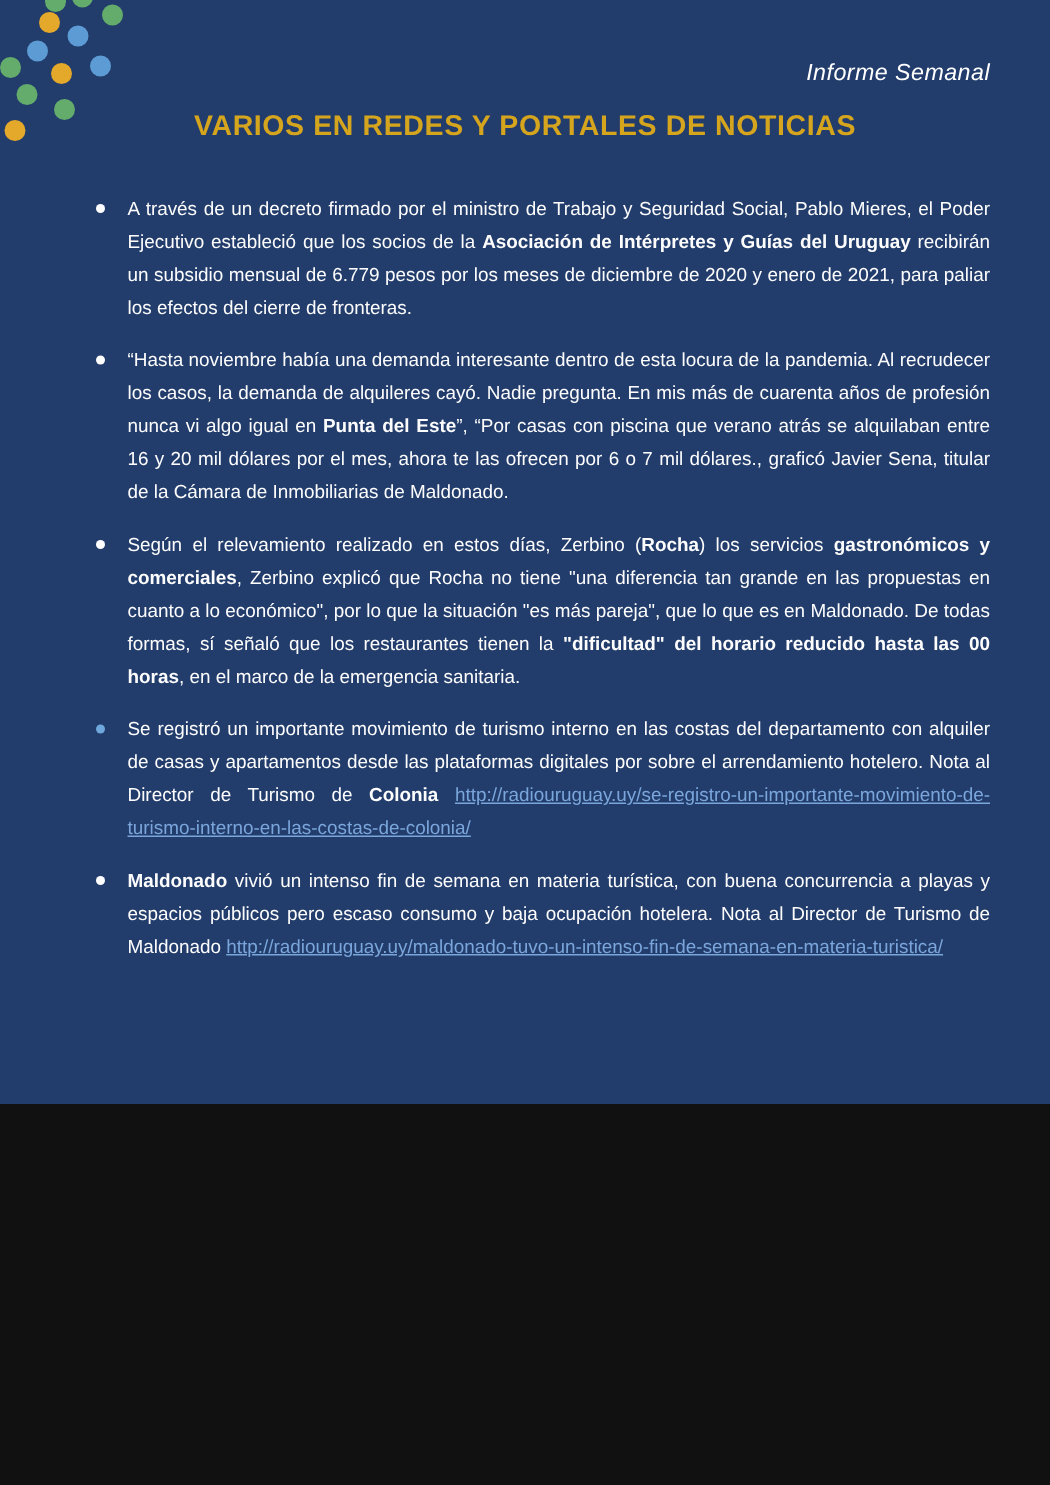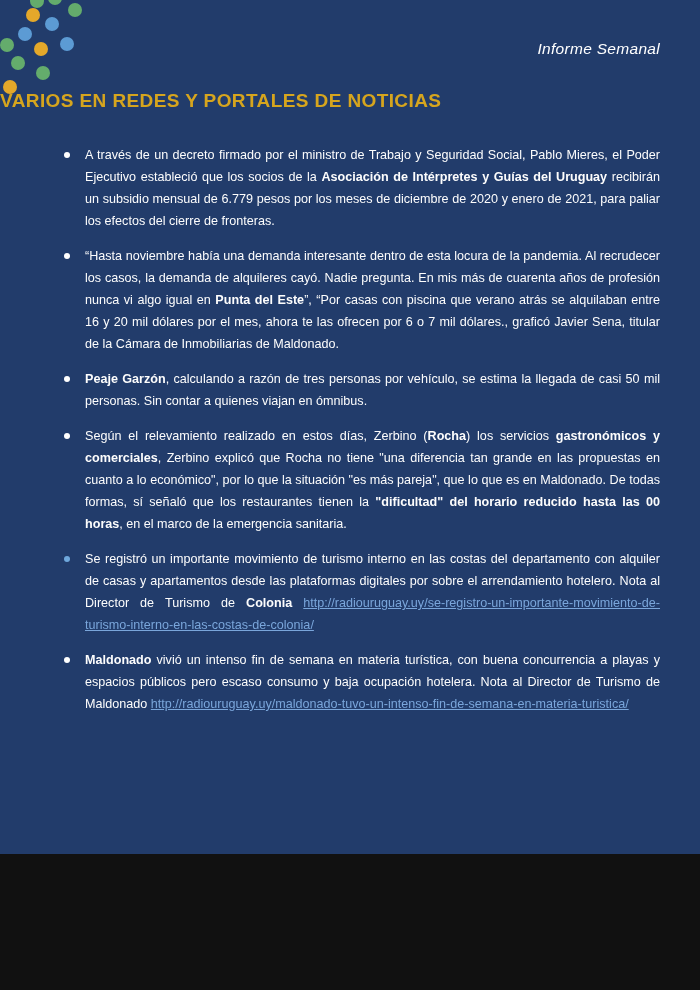--- a/index.html
+++ b/index.html
@@ -3,21 +3,21 @@
 <meta charset="utf-8">
 <style>
   html, body { margin: 0; padding: 0; }
   body {
     font-family: "Liberation Sans", sans-serif;
     background: #111;
   }
   .page {
     position: relative;
     width: 700px;
-    height: 854px;
+    height: 736px;
     margin: 0 auto;
     background: #223C6B;
     overflow: hidden;
     color: #FDFDFD;
   }
   .dot {
     position: absolute;
     width: 14px;
     height: 14px;
     border-radius: 50%;
@@ -29,22 +29,22 @@
     text-align: right;
     padding: 40px 40px 0 0;
     font-style: italic;
     font-size: 15.5px;
     letter-spacing: 0.3px;
     color: #FFFFFF;
   }
   .page-title {
     position: relative;
     z-index: 1;
-    margin-top: 32px;
-    text-align: left;
+    margin-top: 16px;
+    text-align: center;
     font-weight: bold;
     font-size: 19px;
     letter-spacing: 0.4px;
     color: #D6A51E;
   }
   .bullet-list {
     position: relative;
     z-index: 1;
     list-style: none;
     margin: 32px 40px 0 62px;
@@ -93,21 +93,20 @@
 <body>
 
 <div class="page">
   <div class="report-label">Informe Semanal</div>
 
   <div class="page-title">VARIOS EN REDES Y PORTALES DE NOTICIAS</div>
 
   <ul class="bullet-list">
       <li class="bullet-item"><span class="marker" style="background: rgb(255, 255, 255);"></span><span>A través de un decreto firmado por el ministro de Trabajo y Seguridad Social, Pablo Mieres, el Poder Ejecutivo estableció que los socios de la </span><span class="bold">Asociación de Intérpretes y Guías del Uruguay</span><span> recibirán un subsidio mensual de 6.779 pesos por los meses de diciembre de 2020 y enero de 2021, para paliar los efectos del cierre de fronteras.</span></li>
       <li class="bullet-item"><span class="marker" style="background: rgb(255, 255, 255);"></span><span>“Hasta noviembre había una demanda interesante dentro de esta locura de la pandemia. Al recrudecer los casos, la demanda de alquileres cayó. Nadie pregunta. En mis más de cuarenta años de profesión nunca vi algo igual en </span><span class="bold">Punta del Este</span><span>”, “Por casas con piscina que verano atrás se alquilaban entre 16 y 20 mil dólares por el mes, ahora te las ofrecen por 6 o 7 mil dólares., graficó Javier Sena, titular de la Cámara de Inmobiliarias de Maldonado.</span></li>
-      <li class="bullet-item"><span class="marker" style="background: rgb(255, 255, 255);"></span><span class="bold">Peaje Garzón</span><span>, calculando a razón de tres personas por vehículo, se estima la llegada de casi 50 mil personas. Sin contar a quienes viajan en ómnibus.</span></li>
       <li class="bullet-item"><span class="marker" style="background: rgb(255, 255, 255);"></span><span>Según el relevamiento realizado en estos días, Zerbino (</span><span class="bold">Rocha</span><span>) los servicios </span><span class="bold">gastronómicos y comerciales</span><span>, Zerbino explicó que Rocha no tiene "una diferencia tan grande en las propuestas en cuanto a lo económico", por lo que la situación "es más pareja", que lo que es en Maldonado. De todas formas, sí señaló que los restaurantes tienen la </span><span class="bold">"dificultad" del horario reducido hasta las 00 horas</span><span>, en el marco de la emergencia sanitaria.</span></li>
       <li class="bullet-item"><span class="marker" style="background: rgb(111, 168, 220);"></span><span>Se registró un importante movimiento de turismo interno en las costas del departamento con alquiler de casas y apartamentos desde las plataformas digitales por sobre el arrendamiento hotelero. Nota al Director de Turismo de </span><span class="bold">Colonia</span><span> </span><a href="#" class="link">http://radiouruguay.uy/se-registro-un-importante-movimiento-de-turismo-interno-en-las-costas-de-colonia/</a></li>
       <li class="bullet-item"><span class="marker" style="background: rgb(255, 255, 255);"></span><span class="bold">Maldonado</span><span> vivió un intenso fin de semana en materia turística, con buena concurrencia a playas y espacios públicos pero escaso consumo y baja ocupación hotelera. Nota al Director de Turismo de Maldonado </span><a href="#" class="link">http://radiouruguay.uy/maldonado-tuvo-un-intenso-fin-de-semana-en-materia-turistica/</a></li>
     </ul>
 
   <div class="footer-date">4 de enero de 2021</div>
 
   <div class="page-number">2</div>
 <div class="dot" style="left: 30px; top: -6px; background: rgb(100, 172, 108);"></div>
     <div class="dot" style="left: 48px; top: -9px; background: rgb(100, 172, 108);"></div>

